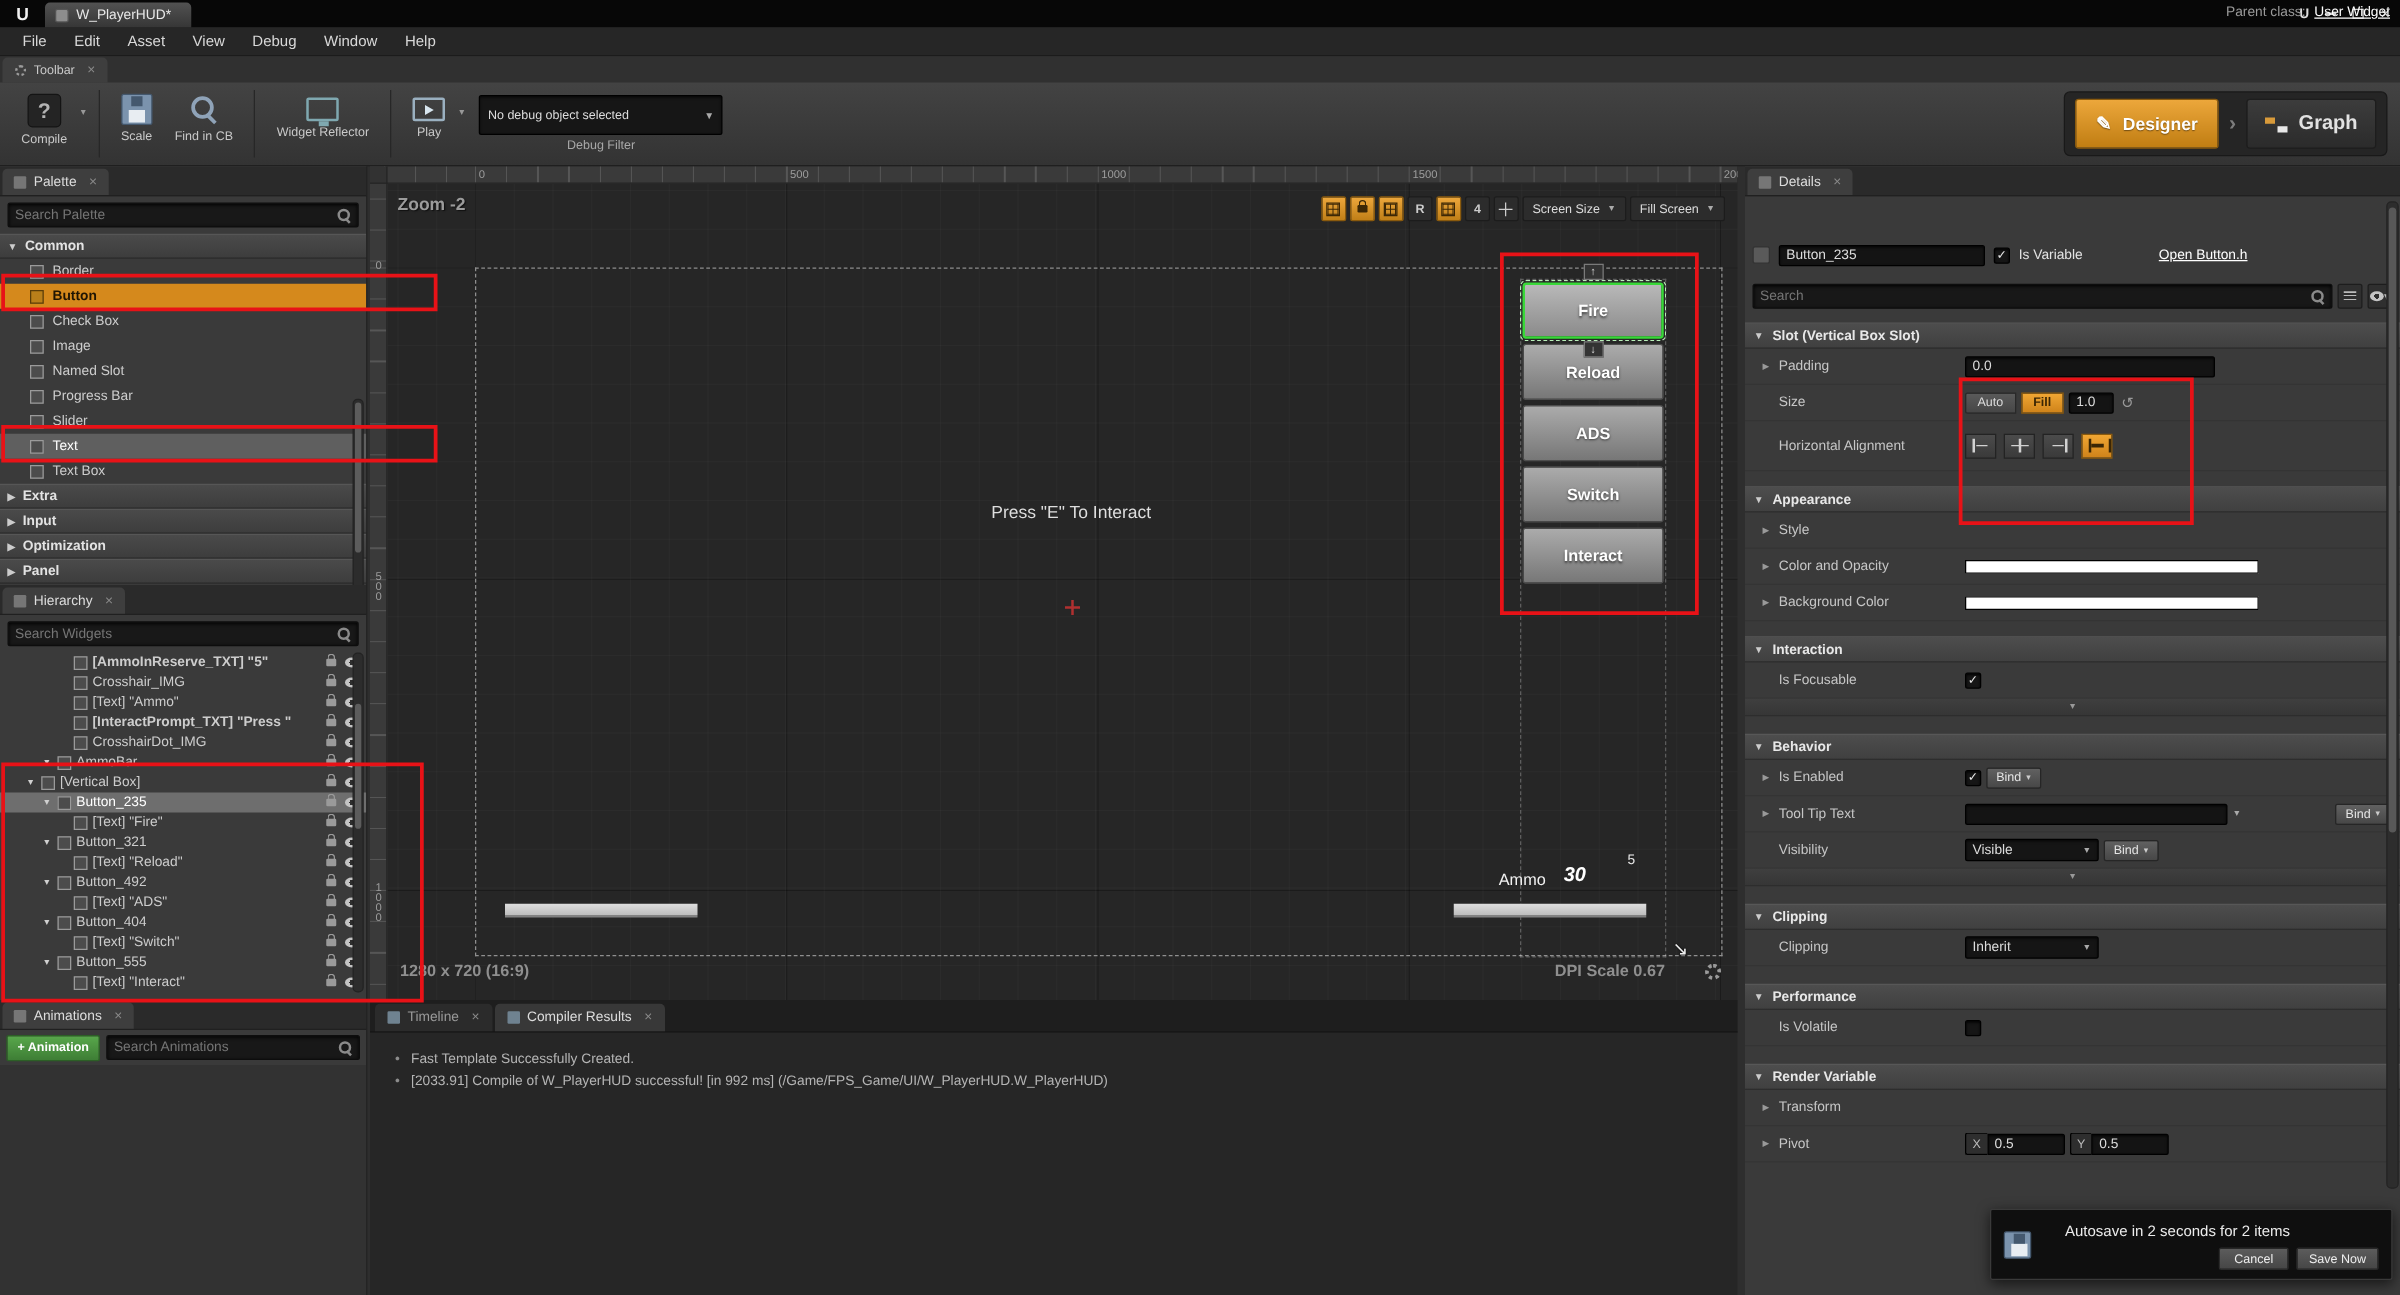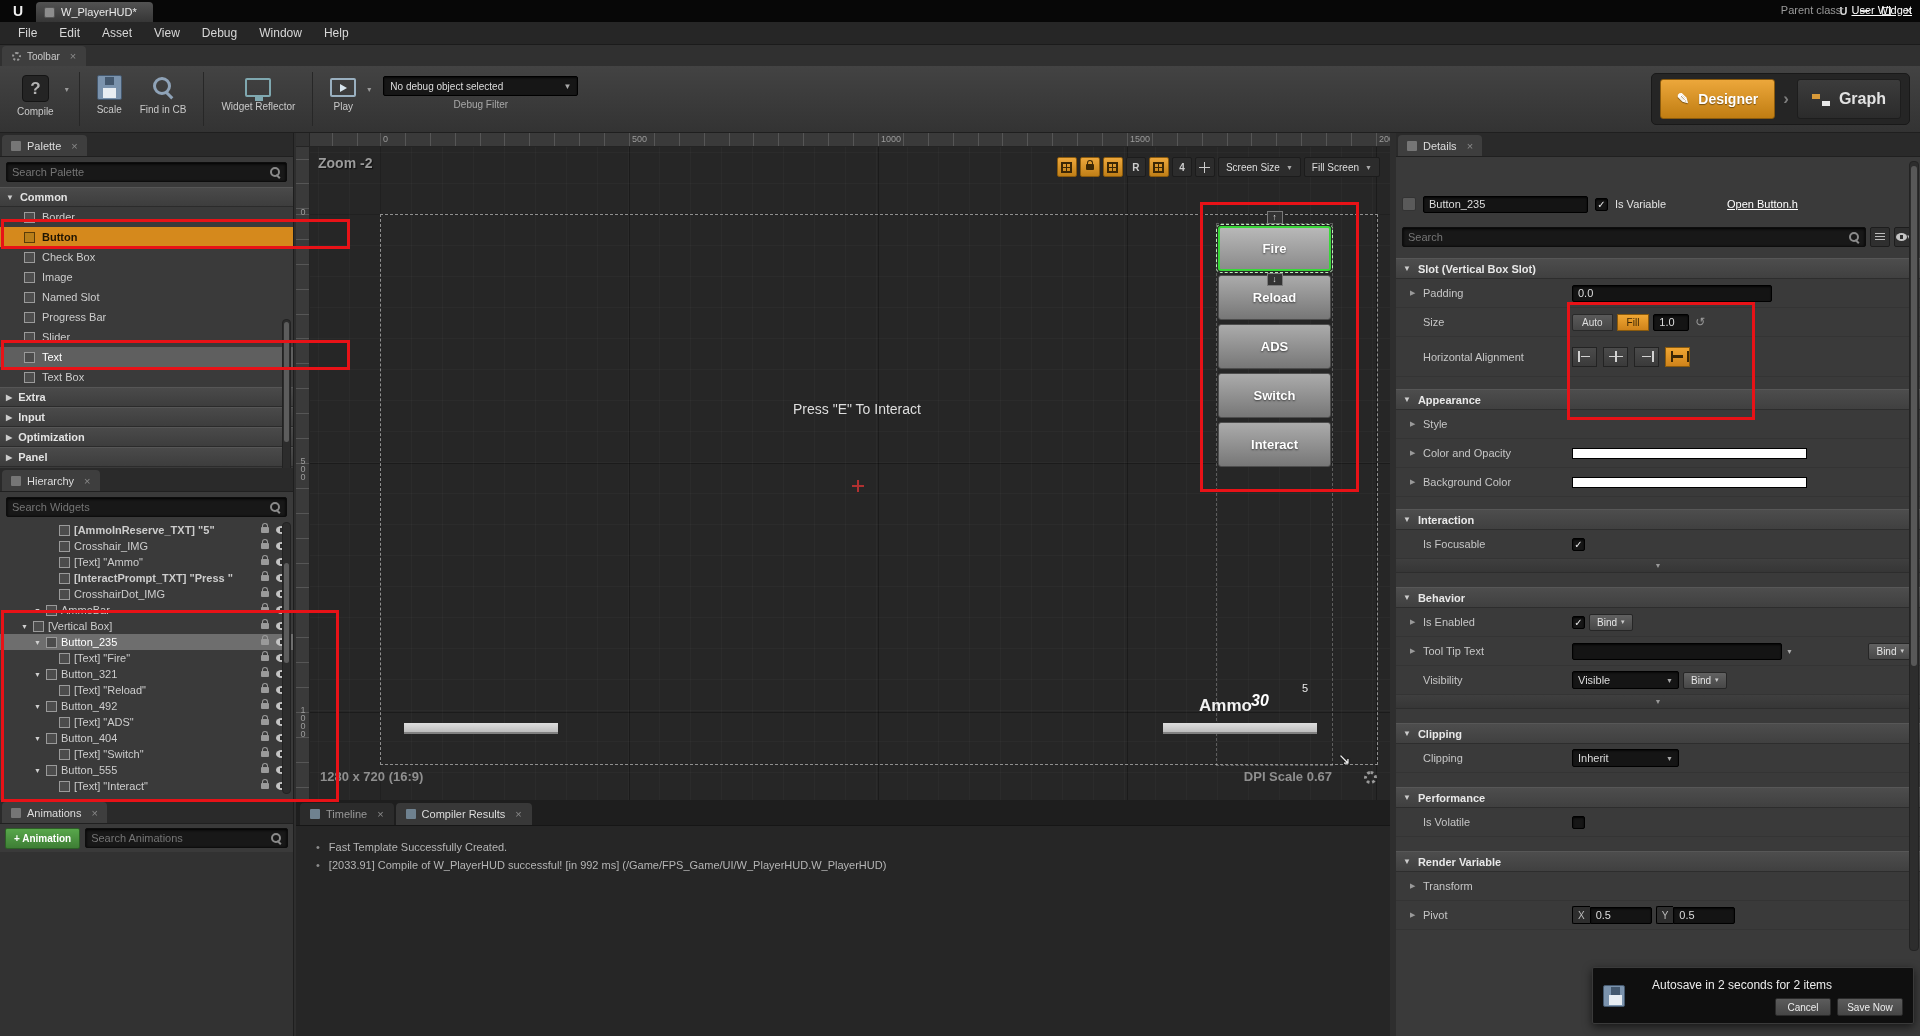--- a/index.html
+++ b/index.html
@@ -39,21 +39,21 @@
 .flpy::before{content:"";position:absolute;left:5px;bottom:1px;width:13px;height:10px;background:#e8edf2}
 .flpy::after{content:"";position:absolute;left:7px;top:1px;width:9px;height:8px;background:#44586e}
 .fmag{width:25px;height:25px;position:relative}
 .fmag::before{content:"";position:absolute;left:2px;top:2px;width:12px;height:12px;border:3px solid #8fa3b8;border-radius:50%}
 .fmag::after{content:"";position:absolute;left:16px;top:16px;width:9px;height:3px;background:#8fa3b8;transform:rotate(45deg);transform-origin:0 0}
 .wref{width:26px;height:19px;border:2px solid #7fa8b0;border-radius:2px;position:relative;margin-top:3px}
 .wref::after{content:"";position:absolute;left:8px;bottom:-6px;width:8px;height:4px;background:#7fa8b0}
 .wply{width:26px;height:19px;border:2px solid #9ab0c0;border-radius:2px;position:relative;margin-top:3px;display:flex;align-items:center;justify-content:center}
 .wply i{display:block;width:0;height:0;border-left:7px solid #d8e6ef;border-top:4px solid transparent;border-bottom:4px solid transparent}
 .dbggrp{display:flex;flex-direction:column;align-items:center;margin-left:10px;margin-top:7px;gap:3px}
-.dbgdd{width:195px;height:20px;background:#161616;border:1px solid #000;border-radius:2px;display:flex;align-items:center;padding:0 6px;color:#ddd;font-size:10px;box-shadow:inset 0 1px 2px rgba(0,0,0,.7)}
+.dbgdd{width:195px;height:32px;background:#161616;border:1px solid #000;border-radius:2px;display:flex;align-items:center;padding:0 6px;color:#ddd;font-size:10px;box-shadow:inset 0 1px 2px rgba(0,0,0,.7)}
 .dbgdd .ddarr{margin-left:auto;font-size:8px;color:#aaa}
 .dbgcap{color:#a8a8a8;font-size:10px}
 #modes{position:absolute;right:10px;top:7px;height:52px;display:flex;align-items:center;gap:8px;background:#252525;border:1px solid #191919;border-radius:5px;padding:4px 8px}
 #btn-designer{height:40px;display:flex;align-items:center;gap:9px;padding:0 16px;background:linear-gradient(#eca73b,#c07d12);border:1px solid #8a5a0d;border-radius:3px;color:#fff;font-weight:bold;font-size:14px;text-shadow:0 1px 1px rgba(0,0,0,.45)}
 .penic{font-size:15px;color:#fff}
 #modechev{color:#7d7d7d;font-size:17px;font-weight:bold}
 #btn-graph{height:40px;display:flex;align-items:center;gap:9px;padding:0 14px;background:linear-gradient(#3c3c3c,#2b2b2b);border:1px solid #1d1d1d;border-radius:3px;color:#e2e2e2;font-weight:bold;font-size:16px}
 .gicon{width:18px;height:13px;position:relative}
 .gicon::before{content:"";position:absolute;left:0;top:1px;width:8px;height:5px;background:#d89a3a}
 .gicon::after{content:"";position:absolute;right:0;bottom:0;width:8px;height:5px;background:#e8e8e8}
@@ -122,21 +122,21 @@
 .cbtn{height:45px;margin-bottom:4px;background:linear-gradient(#ababab,#777);border:1px solid #4d4d4d;border-radius:3px;display:flex;align-items:center;justify-content:center;color:#fff;font-weight:bold;font-size:13px;text-shadow:0 1px 2px rgba(0,0,0,.6);position:relative}
 .cbtn.sel{border:2px solid var(--green);outline:1px dashed #b9f0b9;outline-offset:1px;background:linear-gradient(#b8b8b8,#8b8b8b)}
 .handle{display:none;position:absolute;left:50%;transform:translateX(-50%);width:16px;height:13px;background:#333;border:1px solid #7a7a7a;color:#ddd;font-size:9px;line-height:11px;text-align:center;z-index:6;font-weight:normal;text-shadow:none}
 .cbtn.sel .handle{display:block}
 .handle.up{top:-17px}
 .handle.down{bottom:-17px}
 #prompt{position:absolute;left:497px;top:268px;font-size:14px;color:#dedede}
 #xhair{position:absolute;left:556px;top:347px;width:12px;height:12px}
 #xhair::before{content:"";position:absolute;left:5px;top:0;bottom:0;width:2px;background:#b03030}
 #xhair::after{content:"";position:absolute;top:5px;left:0;right:0;height:2px;background:#b03030}
-#ammolbl{position:absolute;left:903px;top:563px;font-size:17px;font-weight:bold;color:#f2f2f2}
+#ammolbl{position:absolute;left:903px;top:563px;font-size:13px;font-weight:normal;color:#f2f2f2}
 #ammoval{position:absolute;left:955px;top:559px;font-size:16px;font-weight:bold;font-style:italic;color:#fff}
 #ammores{position:absolute;left:1006px;top:549px;font-size:11px;color:#e8e8e8}
 .hpbar{position:absolute;height:11px;background:linear-gradient(#dedede,#bdbdbd);border-bottom:2px solid #818181;width:154px}
 #bar-left{left:108px;top:590px}
 #bar-right{left:867px;top:590px}
 #reslabel{position:absolute;left:24px;top:636px;font-size:13px;font-weight:bold;color:#8f8f8f}
 #dpilabel{position:absolute;right:58px;top:636px;font-size:13px;font-weight:bold;color:#8f8f8f}
 #rszcur{position:absolute;left:1042px;top:617px;font-size:15px;color:#f0f0f0;text-shadow:0 0 2px #000}
 #geario{position:absolute;left:1068px;top:638px;width:13px;height:13px;border:3px dotted #9a9a9a;border-radius:50%}
 
@@ -170,21 +170,21 @@
 .dhdr .carr{font-size:8px}
 .drow{min-height:29px;display:flex;align-items:center;border-bottom:1px solid #343434;padding-left:14px}
 .drow.tall{min-height:40px}
 .dlabel{width:162px;display:flex;align-items:center;gap:5px;color:#c6c6c6;flex:none}
 .dexp{font-size:7px;color:#999;width:8px;flex:none}
 .noexp{width:8px;flex:none}
 .dval{display:flex;align-items:center;gap:4px;flex:1;padding-right:8px}
 .w200{width:200px}.w40{width:36px}.w107{width:107px}.w210{width:210px}
 .szbtn{height:17px;padding:0 9px;background:linear-gradient(#5a5a5a,#464646);border:1px solid #292929;color:#ddd;font-size:10px;display:flex;align-items:center}
 .szbtn.first{border-radius:2px 0 0 2px}
-.szbtn.sel{background:linear-gradient(#f0a633,#cf831a);color:#3a2503;font-weight:normal;border-color:#8a5a0d}
+.szbtn.sel{background:linear-gradient(#f0a633,#cf831a);color:#3a2503;font-weight:bold;border-color:#8a5a0d}
 .reset{color:#999;font-size:12px;margin-left:2px}
 .abtn{width:25px;height:20px;background:linear-gradient(#4b4b4b,#3a3a3a);border:1px solid #232323;display:flex;align-items:center;justify-content:center;margin-right:2px;color:#d2d2d2}
 .abtn.sel{background:linear-gradient(#f0a633,#cf831a);border-color:#8a5a0d;color:#3a2605}
 .g{position:relative;width:14px;height:11px;display:block}
 .g::before,.g::after{content:"";position:absolute;background:currentColor}
 .g.hl::before{left:0;top:0;bottom:0;width:2px}
 .g.hl::after{left:3px;top:5px;width:9px;height:1px}
 .g.hc::before{left:6px;top:0;bottom:0;width:2px}
 .g.hc::after{left:0;top:5px;width:14px;height:1px}
 .g.hr::before{right:0;top:0;bottom:0;width:2px}

